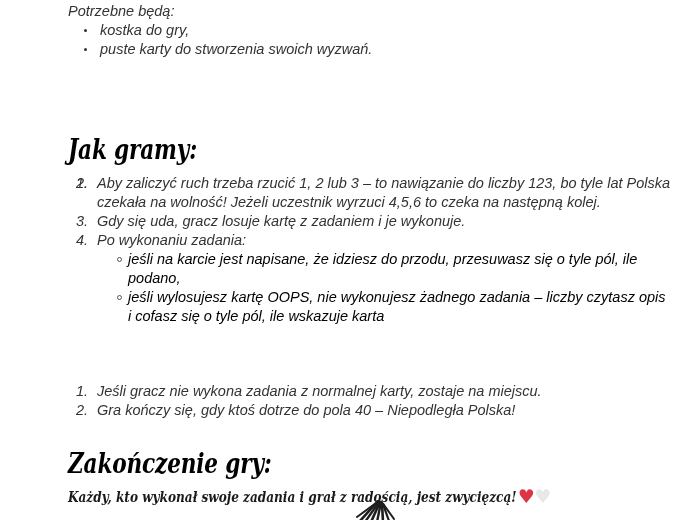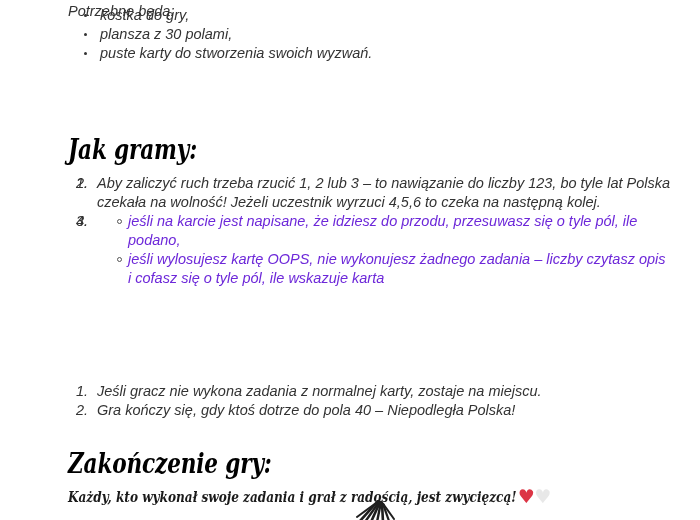--- a/index.html
+++ b/index.html
@@ -35,21 +35,21 @@
     font-size: 14.5px;
     line-height: 19px;
     color: #333333;
     white-space: nowrap;
   }
 
   
   ul.bullets {
     position: absolute;
     left: 68px;
-    top: 6px;
+    top: 21px;
     margin: 0;
     padding: 0 0 0 16px;
     list-style: none;
     width: 600px;
   }
   ul.bullets > li {
     position: relative;
     font-size: 14.5px;
     line-height: 19px;
     color: #333333;
@@ -129,21 +129,21 @@
   ul.subbullets {
     margin: 0;
     padding: 0;
     list-style: none;
     width: 570px;
   }
   ul.subbullets > li {
     position: relative;
     font-size: 14.5px;
     line-height: 19px;
-    color: #6d28d9;
+    color: #000000;
     padding-left: 11px;
     margin-left: 20px;
   }
   ul.subbullets > li::before {
     content: "";
     position: absolute;
     left: 0px;
     top: 7px;
     width: 3.4px;
     height: 3.4px;
@@ -192,39 +192,40 @@
 </style>
 </head>
 <body>
 
 <div class="page">
 
   <div class="intro-line">Potrzebne będą:</div>
 
   <ul class="bullets">
     <li>kostka do gry,</li>
-    <li>plansza z 30 polami,</li>
     <li>puste karty do stworzenia swoich wyzwań.</li>
   </ul>
 
   <div class="display-heading" id="heading-jak-gramy">Jak gramy:</div>
 
   <ol class="steps" id="steps-main">
     <li>
       <span class="num">1.</span>
     </li>
     <li>
       <span class="num">2.</span>
       <span>Aby zaliczyć ruch trzeba rzucić 1, 2 lub 3 – to nawiązanie do liczby 123, bo tyle lat Polska czekała na wolność!  Jeżeli uczestnik wyrzuci 4,5,6 to czeka na następną kolej.</span>
     </li>
     <li>
       <span class="num">3.</span>
+      <span>Gdy się uda, gracz losuje kartę z zadaniem i je wykonuje.</span>
     </li>
     <li>
       <span class="num">4.</span>
+      <span>Po wykonaniu zadania:</span>
       <ul class="subbullets">
         <li>jeśli na karcie jest napisane, że idziesz do przodu, przesuwasz się o tyle pól, ile podano,</li>
         <li>jeśli wylosujesz kartę OOPS, nie wykonujesz żadnego zadania – liczby czytasz opis i cofasz się o tyle pól, ile wskazuje karta</li>
       </ul>
     </li>
   </ol>
 
   <ol class="steps" id="steps-second">
     <li>
       <span class="num">1.</span>

